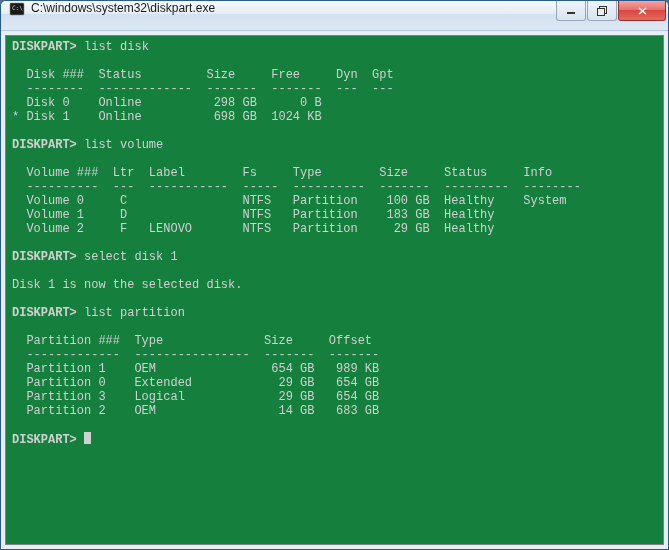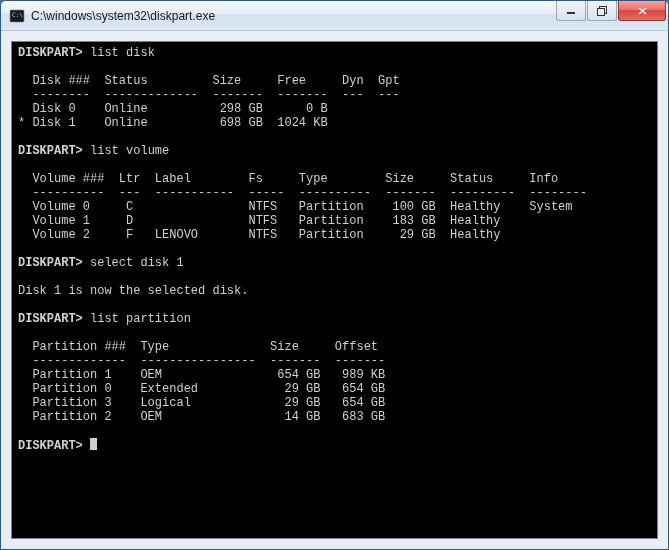--- a/index.html
+++ b/index.html
@@ -17,21 +17,20 @@
     border: 1px solid #2a5a8a;
     border-radius: 6px 6px 0 0;
     display: flex;
     flex-direction: column;
     box-shadow: 0 0 8px rgba(0,0,0,0.3);
   }
   .titlebar {
     height: 30px;
     background: linear-gradient(to bottom, #f8fbff 0%, #e3ecf7 45%, #d4e1f0 46%, #dde8f5 100%);
     display: flex;
-    align-items: center;
     padding: 0 2px 0 8px;
     border-bottom: 1px solid #b8c8dc;
     border-radius: 5px 5px 0 0;
   }
   .app-icon {
     width: 16px;
     height: 16px;
     margin-right: 6px;
     flex-shrink: 0;
   }
@@ -64,29 +63,29 @@
     cursor: default;
   }
   .win-btn.close {
     width: 48px;
     background: linear-gradient(to bottom, #f5a3a0 0%, #e9726e 45%, #d94540 46%, #e36b5f 100%);
     border-color: #963030;
   }
   .win-btn.close svg { stroke: #fff; }
   .term {
     flex: 1;
-    background: #000000;
+    background: #15803d;
     color: #d0d0d0;
     font-size: 12px;
     line-height: 14px;
     padding: 4px 6px;
     white-space: pre;
     overflow: hidden;
     border: 1px solid #808080;
-    margin: 10px;
+    margin: 4px;
   }
   .term .prompt { color: #d0d0d0; font-weight: bold; }
   .cursor {
     display: inline-block;
     width: 7px;
     height: 12px;
     background: #d0d0d0;
     vertical-align: baseline;
     margin-bottom: -1px;
     animation: blink 1s step-end infinite;

